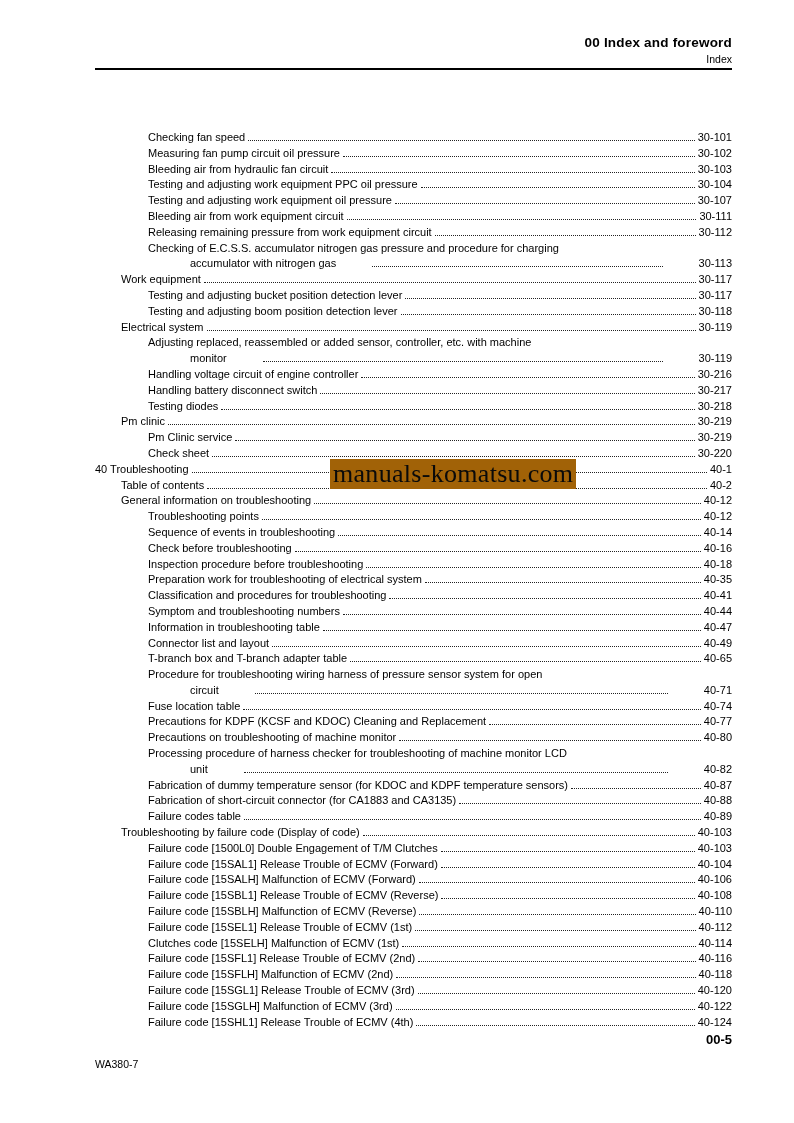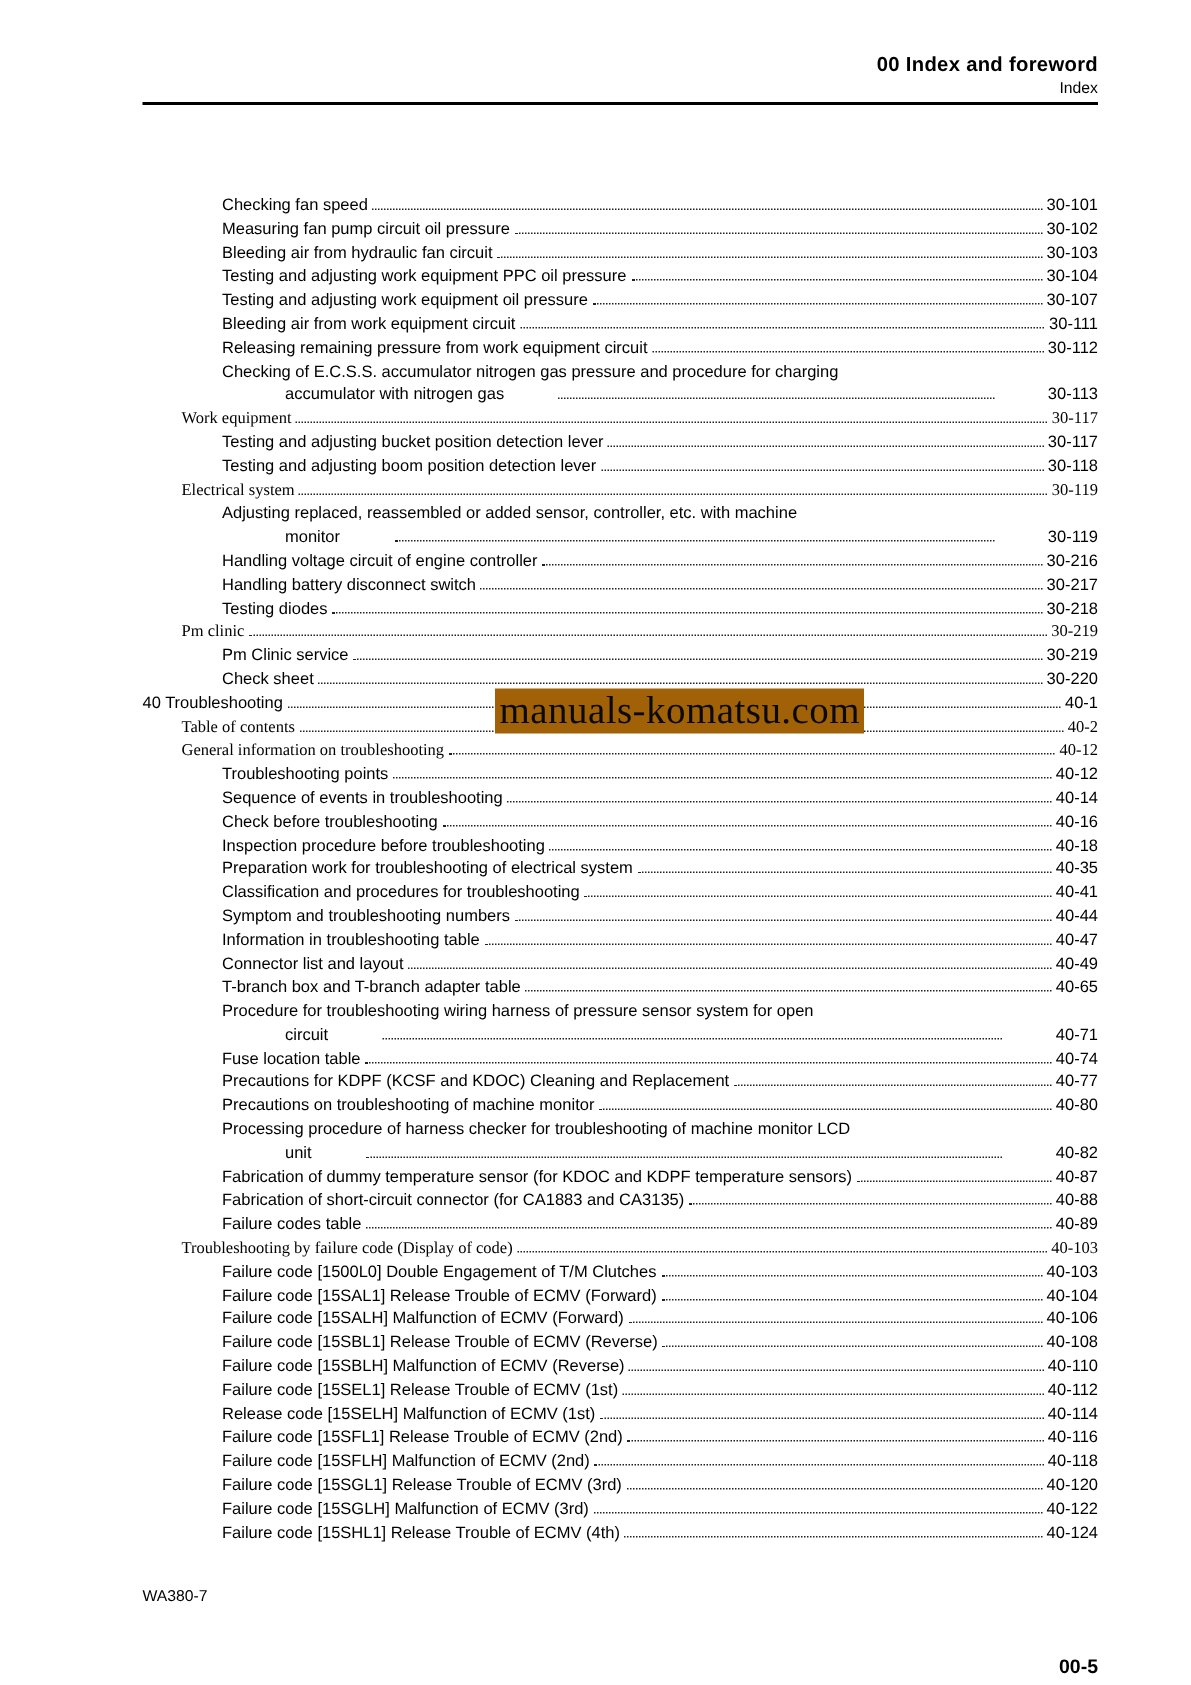--- a/index.html
+++ b/index.html
@@ -54,21 +54,21 @@
   .toc-text { white-space: nowrap; }
   .leader {
     flex: 1 1 auto;
     min-width: 8px;
     display: inline-block;
     border-bottom: 1.5px dotted #222;
     margin: 0 3px;
   }
   .toc-page { white-space: nowrap; }
   .i0 { padding-left: 0; }
-  .i1 { padding-left: 26px; font-family: Liberation Serif, serif; }
+  .i1 { padding-left: 26px; }
   .i2 { padding-left: 53px; }
   .cont { padding-left: 95px; gap: 33px; }
   .watermark {
     position: absolute;
     top: 459px;
     left: 330px;
     font-family: "Liberation Serif", serif;
     font-size: 26px;
     color: #0a0a0a;
     background: #a16207;
@@ -78,21 +78,21 @@
   }
   .footer-model {
     position: absolute;
     left: 95px;
     top: 1058px;
     font-size: 10.5px;
   }
   .footer-page {
     position: absolute;
     right: 62px;
-    top: 1103px;
+    top: 1032px;
     font-size: 13px;
     font-weight: bold;
   }
 </style>
 </head>
 <body>
 
 <div class="header">
   <div class="header-title">00 Index and foreword</div>
   <div class="header-sub">Index</div>
@@ -436,21 +436,21 @@
     </div>
     <div class="toc-row">
       <div class="toc-line i2">
         <span class="toc-text">Failure code [15SEL1] Release Trouble of ECMV (1st)</span>
         <span class="leader"></span>
         <span class="toc-page">40-112</span>
       </div>
     </div>
     <div class="toc-row">
       <div class="toc-line i2">
-        <span class="toc-text">Release code [15SELH] Malfunction of ECMV (1st)</span>
+        <span class="toc-text">Clutches code [15SELH] Malfunction of ECMV (1st)</span>
         <span class="leader"></span>
         <span class="toc-page">40-114</span>
       </div>
     </div>
     <div class="toc-row">
       <div class="toc-line i2">
         <span class="toc-text">Failure code [15SFL1] Release Trouble of ECMV (2nd)</span>
         <span class="leader"></span>
         <span class="toc-page">40-116</span>
       </div>

